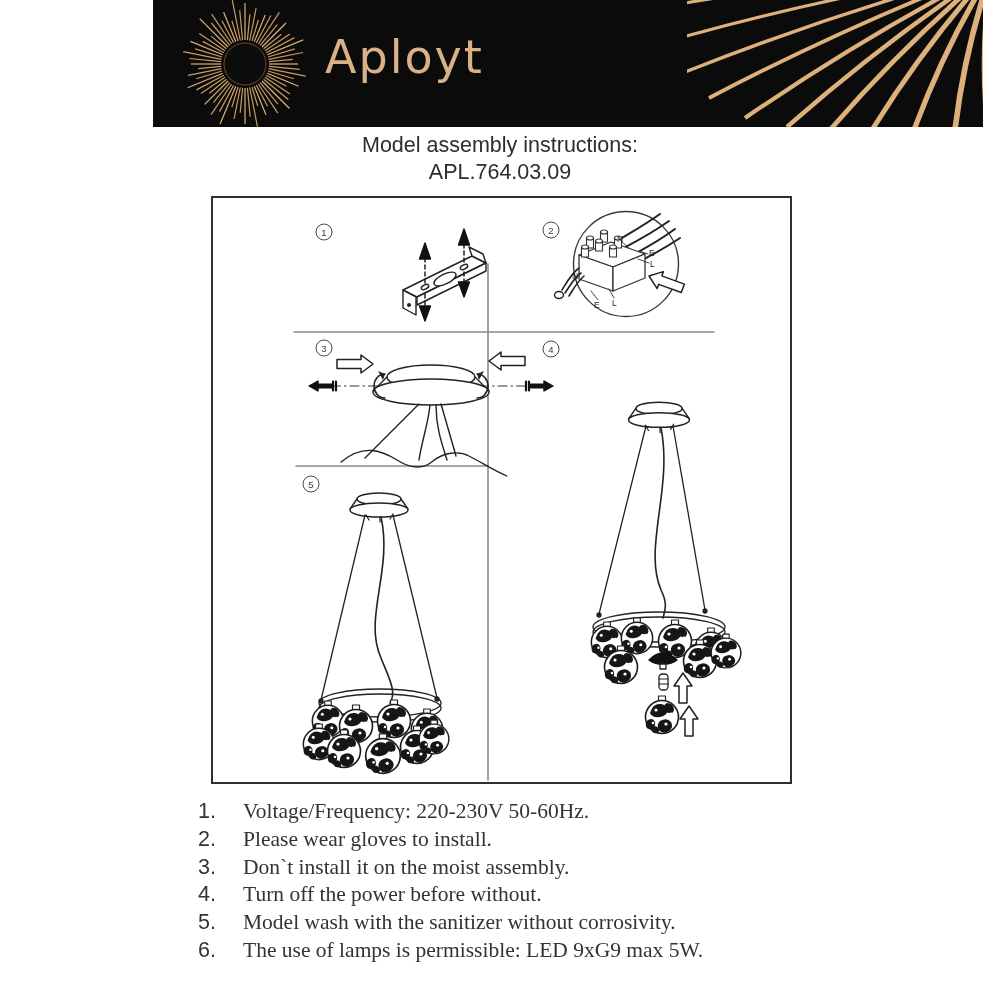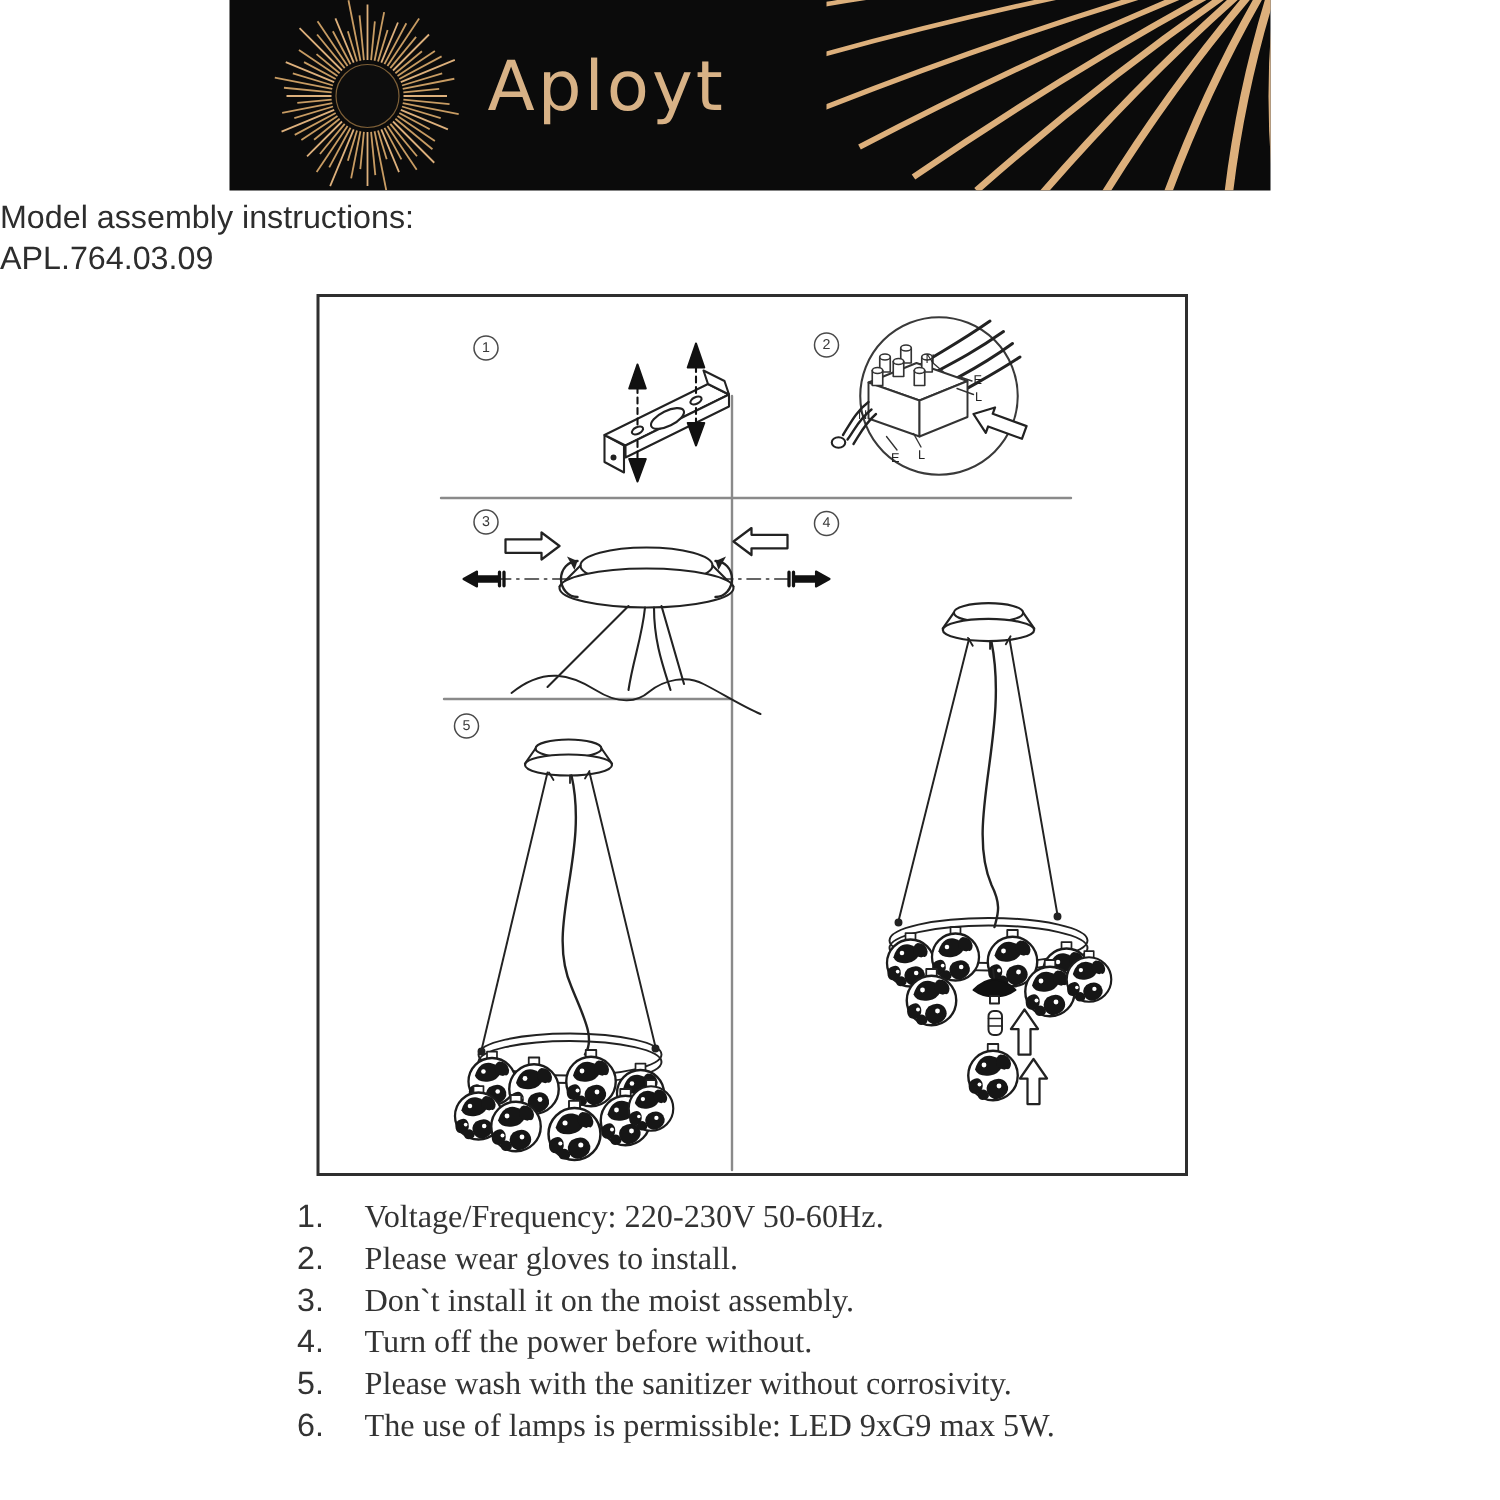--- a/index.html
+++ b/index.html
@@ -1,25 +1,25 @@
 <!DOCTYPE html>
 <html><head>
 <meta charset="utf-8">
 <style>
   html,body{margin:0;padding:0;background:#ffffff;}
   body{width:1000px;height:1000px;position:relative;font-family:"Liberation Sans",sans-serif;overflow:hidden;}
 
   
-  .banner{position:absolute;left:153px;top:0;width:694px;height:127px;background:#0b0b0b;overflow:hidden;}
+  .banner{position:absolute;left:153px;top:0;width:830px;height:127px;background:#0b0b0b;overflow:hidden;}
   .brand{position:absolute;left:172px;top:30px;font-size:46px;letter-spacing:2px;color:#d8b286;font-family:"DejaVu Sans",sans-serif;font-weight:400;}
   .sunburst-svg{position:absolute;left:0;top:0;}
   .corner-rays-svg{position:absolute;right:-4px;top:0;}
 
   
-  .title-wrap{position:absolute;left:0;top:132px;width:1000px;text-align:left;color:#2d2d2d;}
+  .title-wrap{position:absolute;left:0;top:132px;width:1000px;text-align:center;color:#2d2d2d;}
   .title-line{font-size:21.5px;line-height:27px;}
 
   
   .diagram-box{position:absolute;left:211px;top:196px;width:577px;height:584px;border:2px solid #2f2f2f;background:#fff;}
   .diagram-box svg.sheet{position:absolute;left:0;top:0;}
   .step-badge{position:absolute;width:15px;height:15px;border:1.3px solid #4a4a4a;border-radius:50%;
               color:#3a3a3a;font-size:9.5px;line-height:15px;text-align:center;transform:translate(-50%,-50%);
               background:#fff;z-index:3;}
 
   
@@ -339,19 +339,19 @@
   <div class="inst-row">
     <span class="inst-num">3.</span>
     <span class="inst-text">Don`t install it on the moist assembly.</span>
   </div>
   <div class="inst-row">
     <span class="inst-num">4.</span>
     <span class="inst-text">Turn off the power before without.</span>
   </div>
   <div class="inst-row">
     <span class="inst-num">5.</span>
-    <span class="inst-text">Please wash with the sanitizer without corrosivity.</span>
+    <span class="inst-text">Model wash with the sanitizer without corrosivity.</span>
   </div>
   <div class="inst-row">
     <span class="inst-num">6.</span>
     <span class="inst-text">The use of lamps is permissible: LED 9xG9 max 5W.</span>
   </div>
 </div>
 
 </body></html>

